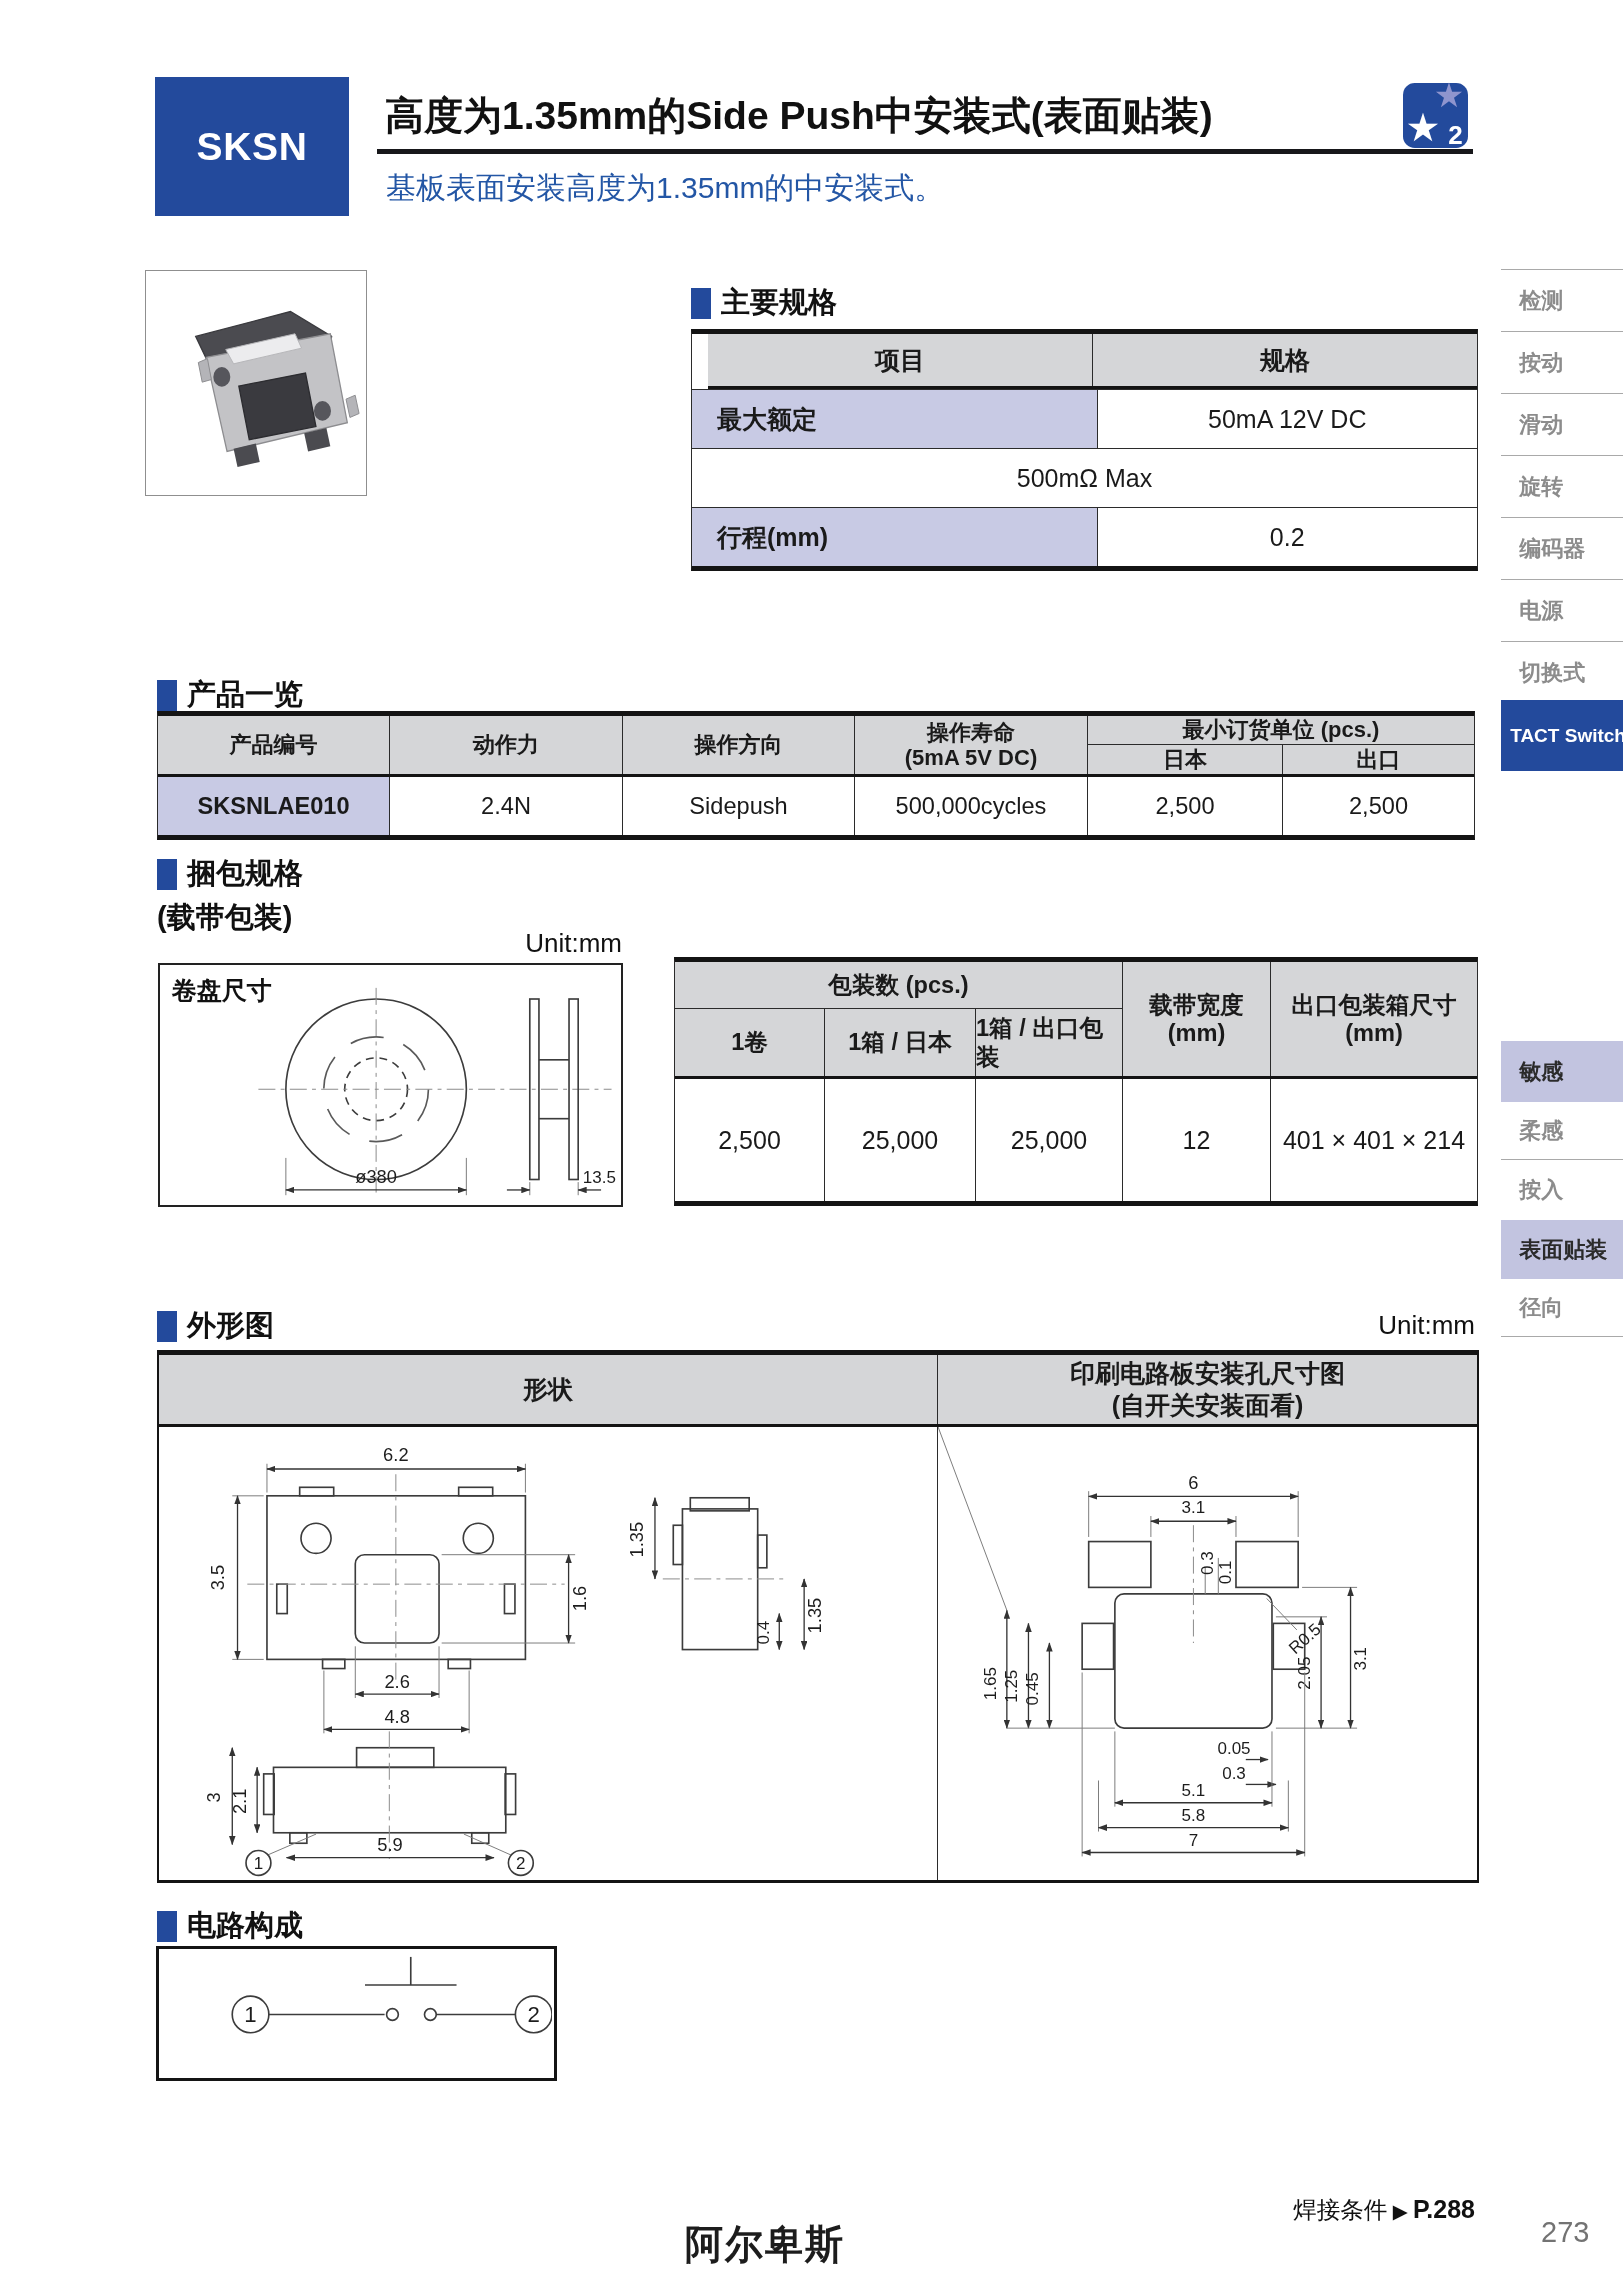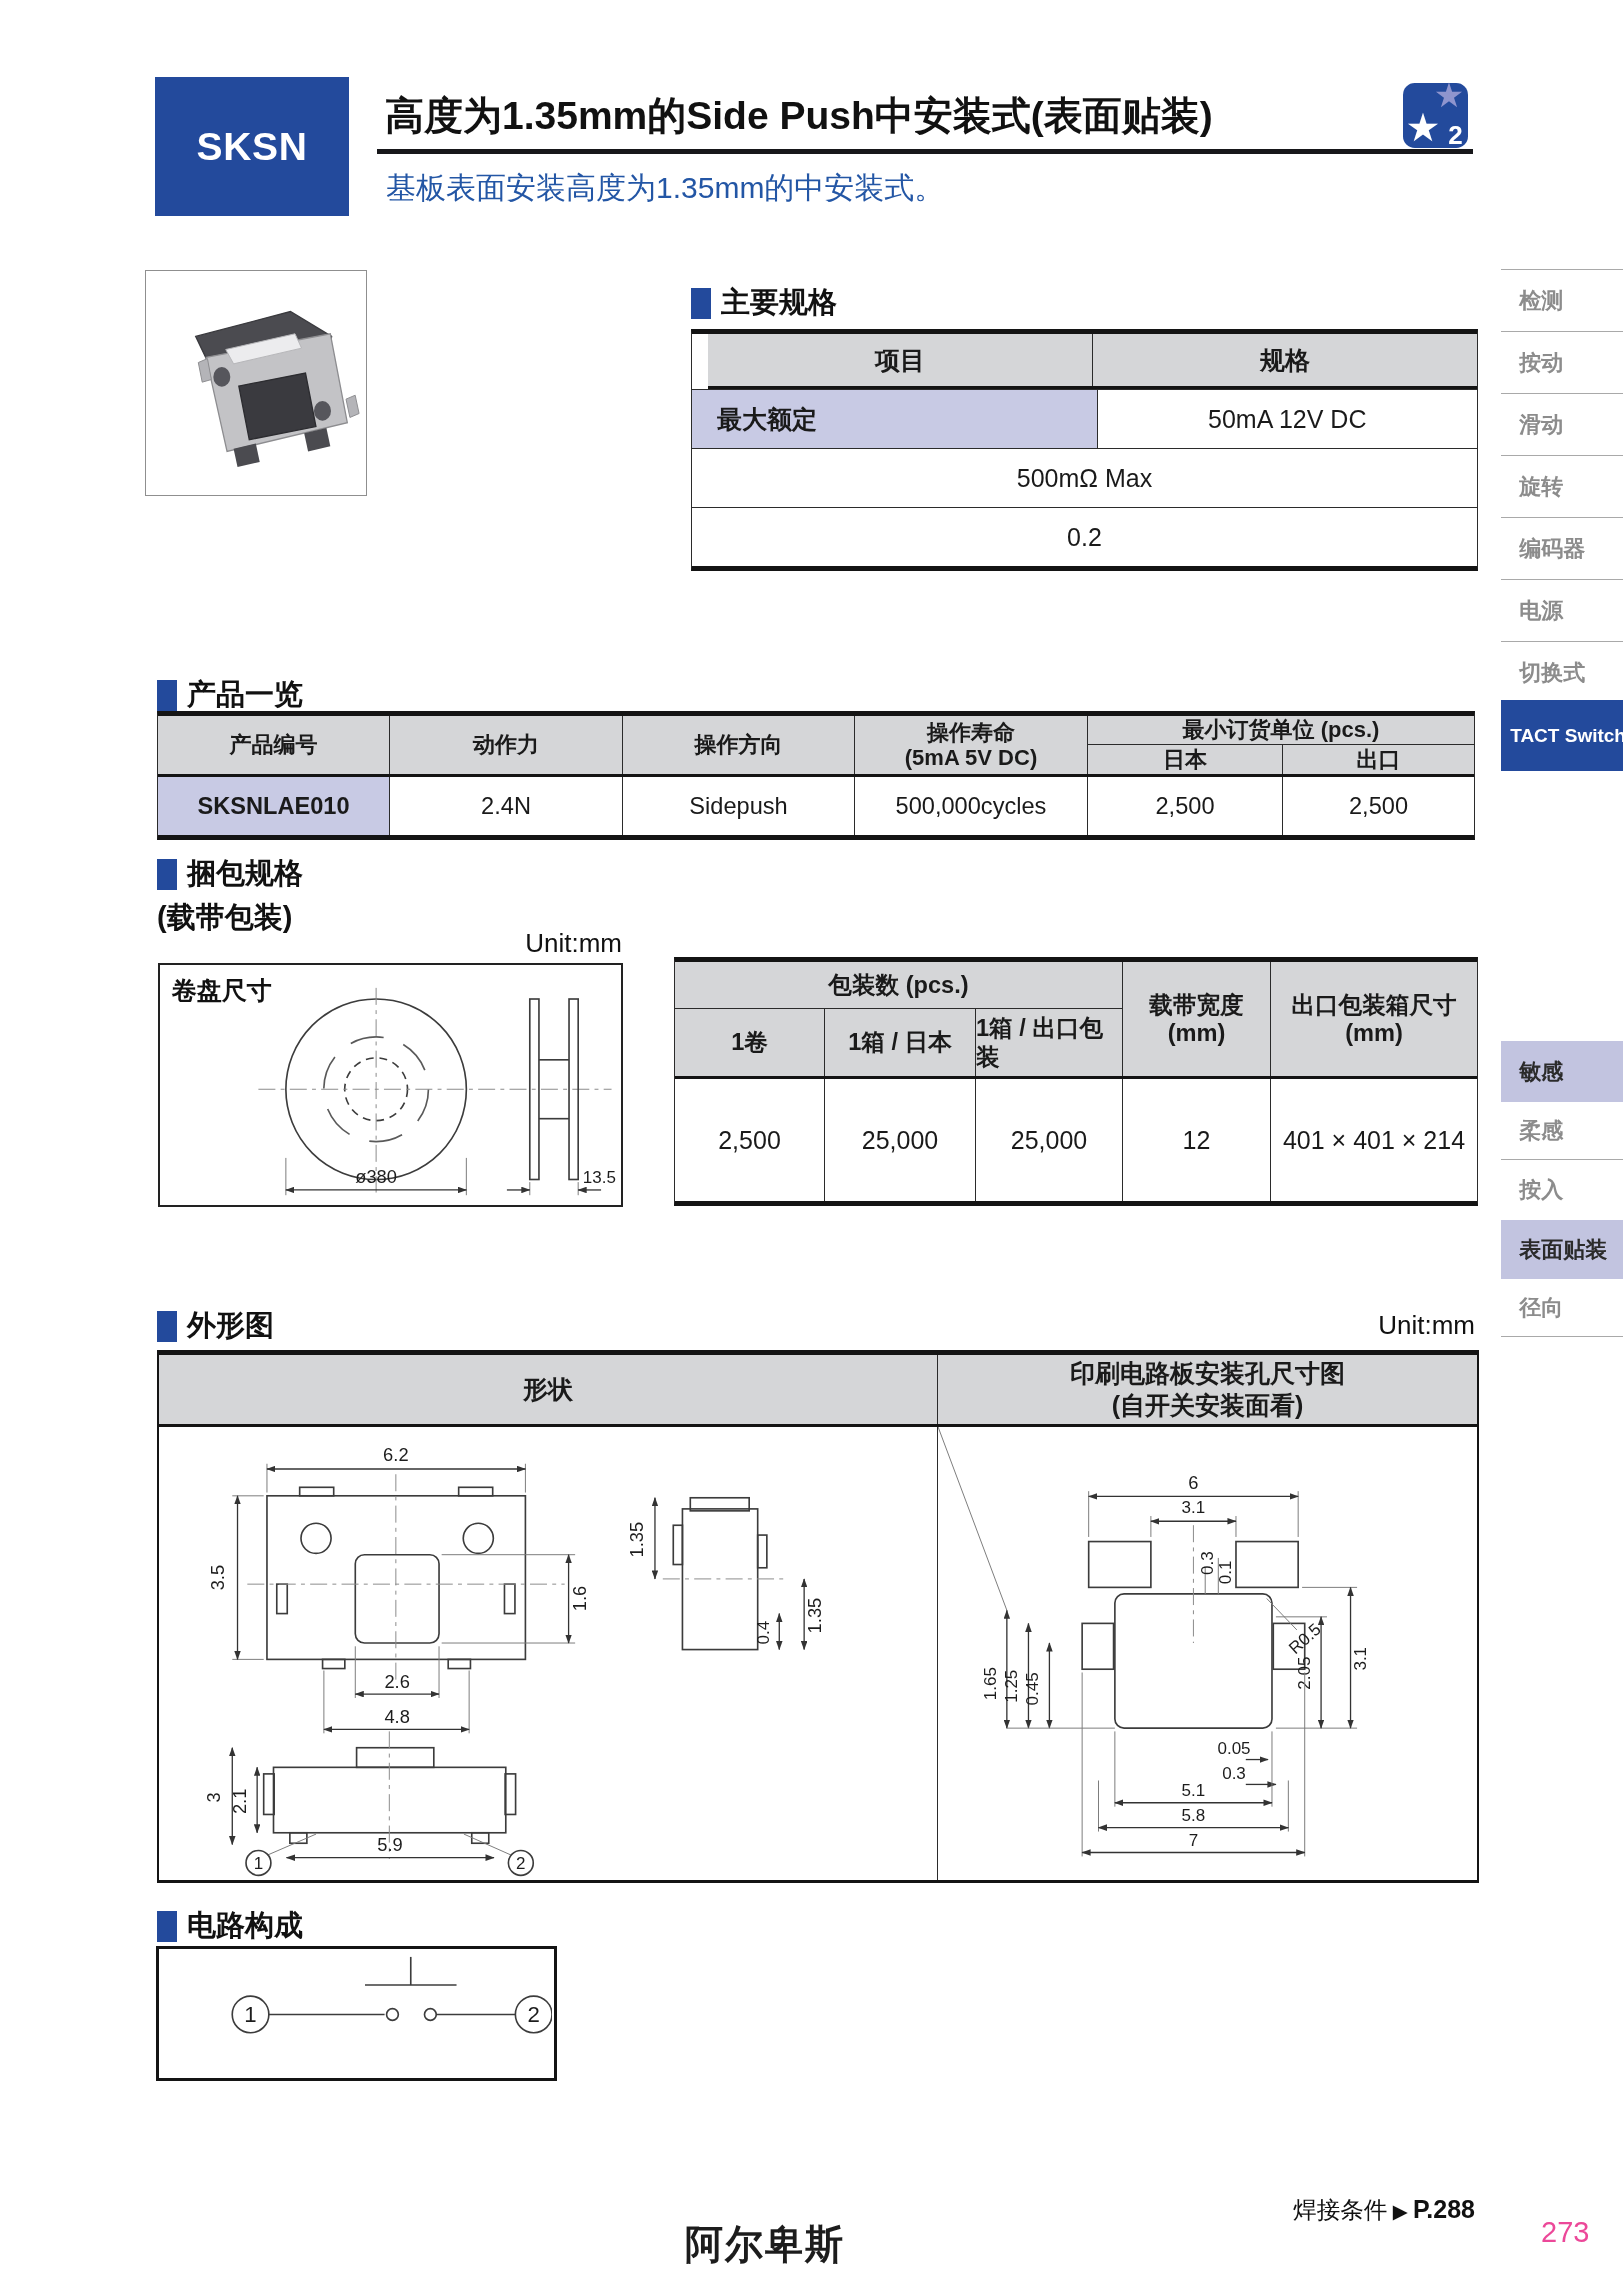--- a/index.html
+++ b/index.html
@@ -91,21 +91,21 @@
   .ol-body{display:flex;height:453px;background:#fff;}
   .ol-cell{position:relative;}
   .ol-cell.shape{width:778px;}
   .ol-cell.pcb{width:540px;border-left:1.3px solid #2b2b2b;box-sizing:border-box;}
   
   .circuit-box{position:absolute;left:156px;top:1946px;width:401px;height:135px;border:3.9px solid #141414;box-sizing:border-box;background:#fff;}
   
   .footer-link{position:absolute;left:1211px;top:2194px;width:264px;text-align:right;font-size:23.6px;color:#111;white-space:nowrap;}
   .footer-link .arr{font-size:19.6px;margin:0 5.2px;}
   .footer-link .pg{font-weight:bold;font-size:25px;}
-  .page-num{position:absolute;left:1541px;top:2216px;font-size:29px;color:#ec4899;}
+  .page-num{position:absolute;left:1541px;top:2216px;font-size:29px;color:#737373;}
   .brand{position:absolute;left:685px;top:2219px;font-size:38px;font-weight:bold;color:#1c1c1c;letter-spacing:2px;transform:scaleY(1.05);}
   
   svg{display:block;}
   .ln{stroke:#3c3c3c;stroke-width:2.5;fill:none;}
   .lnthin{stroke:#7a7a7a;stroke-width:1.5;fill:none;}
   .cl{stroke:#8a8a8a;stroke-width:1.5;fill:none;stroke-dasharray:26 8 6 8;}
   .dim{stroke:#333;stroke-width:2;fill:none;}
   .dim-t{font-family:"Liberation Sans",sans-serif;font-size:28px;fill:#1d1d1d;}
   .dim-s{font-family:"Liberation Sans",sans-serif;font-size:26px;fill:#1d1d1d;}
 </style>
@@ -198,20 +198,21 @@
       <div class="spec-c headc grayc">规格</div>
     </div>
     <div class="spec-row">
       <div class="spec-c item lavc">最大额定</div>
       <div class="spec-c">50mA 12V DC</div>
     </div>
     <div class="spec-row">
       <div class="spec-c">500mΩ Max</div>
     </div>
     <div class="spec-row">
+      <div class="spec-c item lavc">行程(mm)</div>
       <div class="spec-c">0.2</div>
     </div>
   </div>
 
   <div class="sec-head" style="left:157px;top:675px;">
     <div class="sec-sq"></div>
     <div class="sec-txt">产品一览</div>
   </div>
   <div class="pl-table">
     <div class="pl-head">

